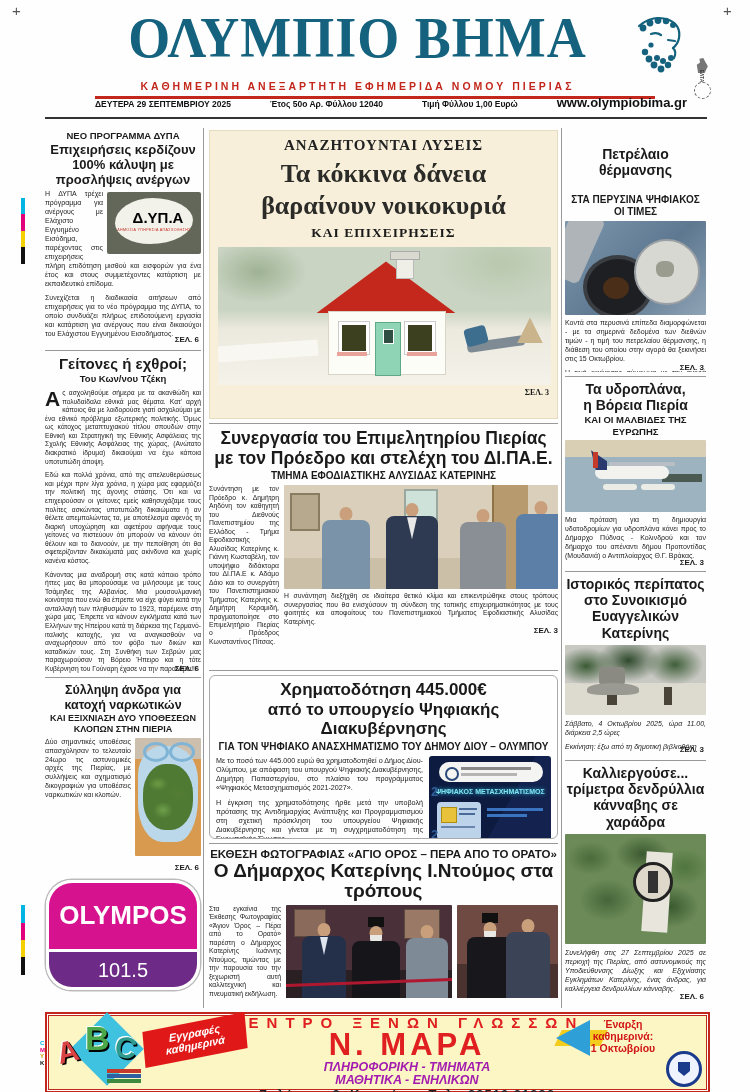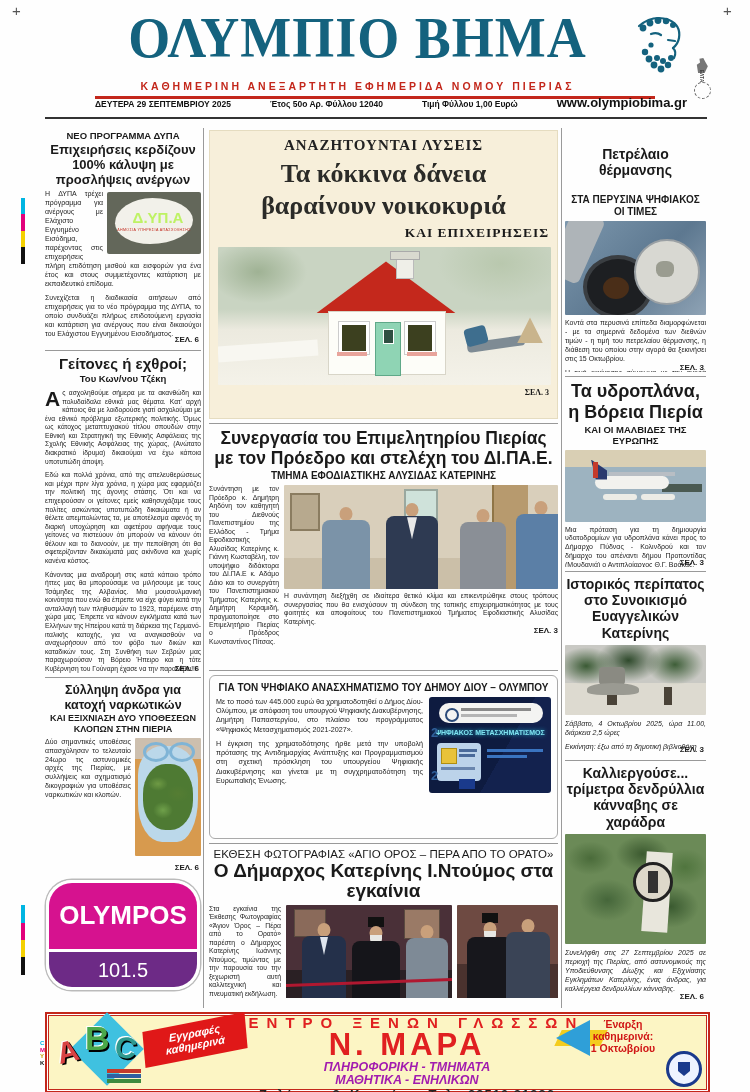--- a/index.html
+++ b/index.html
@@ -39,21 +39,21 @@
   .btxt{font-size:7px;line-height:1.28;text-align:justify;}
   .btxt p{margin:0 0 5px;}
   .pref{font-size:8px;font-weight:bold;text-align:right;}
   .dropcap{float:left;font-size:21px;font-weight:bold;line-height:.8;padding:2px 2px 0 0;}
   .byline{text-align:center;font-size:9.5px;font-weight:bold;margin:1px 0 5px;}
   .img{position:relative;overflow:hidden;border-radius:1px;}
   
   .mainbox{background:#F7EFDA;border:1px solid #e5dcc0;padding:6px 8px 4px;height:277px;overflow:hidden;}
   .main-kick{text-align:center;font-size:15px;font-weight:bold;letter-spacing:1px;color:#222;}
   .main-hl{text-align:center;font-size:26px;font-weight:bold;line-height:1.22;color:#2b2b28;margin-top:4px;}
-  .main-sub{text-align:right;font-size:13.5px;font-weight:bold;letter-spacing:1px;margin-top:4px;}
+  .main-sub{text-align:center;font-size:13.5px;font-weight:bold;letter-spacing:1px;margin-top:4px;}
   
   .hl-c{font-size:17.5px;font-weight:bold;text-align:center;line-height:1.15;}
   .sub-c{font-size:10px;font-weight:bold;text-align:center;margin:2px 0 4px;}
   .cap{font-size:6.8px;line-height:1.25;text-align:justify;}
   
   .radio{width:148px;height:104px;border-radius:26px;overflow:hidden;margin:6px auto 0;
          border:3px solid #fff;box-shadow:0 0 0 1.5px #bbb;}
   .radio-top{height:63%;background:#D6128F;display:flex;align-items:center;justify-content:center;
              color:#fff;font-weight:bold;font-size:26px;letter-spacing:0;}
   .radio-bot{height:37%;background:#6D2A86;display:flex;align-items:center;justify-content:center;
@@ -156,21 +156,21 @@
   <div class="vdiv" style="left:561px;"></div>
 
   <div class="col col-left">
 
     <div class="art" style="height:216px;">
       <div class="kick-sm">ΝΕΟ ΠΡΟΓΡΑΜΜΑ ΔΥΠΑ</div>
       <div class="hl-sm">Επιχειρήσεις κερδίζουν 100% κάλυψη με προσλήψεις ανέργων</div>
       <div class="btxt">
         <div style="float:right;width:94px;height:62px;margin:2px 0 3px 4px;background:#63675A;position:relative;border-radius:2px;">
           <div style="position:absolute;left:8px;top:6px;right:8px;bottom:10px;background:#f2f1ea;border-radius:48% 52% 55% 45%/55% 48% 52% 45%;"></div>
-          <div style="position:absolute;left:0;right:0;top:16px;text-align:center;font-weight:bold;font-size:15px;color:#bef264;padding-left:8px;">Δ.ΥΠ.Α</div>
+          <div style="position:absolute;left:0;right:0;top:16px;text-align:center;font-weight:bold;font-size:15px;color:#000000;padding-left:8px;">Δ.ΥΠ.Α</div>
           <div style="position:absolute;left:0;right:0;top:36px;text-align:center;font-size:3.6px;color:#C3271B;letter-spacing:.4px;">ΔΗΜΟΣΙΑ ΥΠΗΡΕΣΙΑ ΑΠΑΣΧΟΛΗΣΗΣ</div>
         </div>
         <p>Η ΔΥΠΑ τρέχει πρόγραμμα για ανέργους με Ελάχιστο Εγγυημένο Εισόδημα, παρέχοντας στις επιχειρήσεις πλήρη επιδότηση μισθού και εισφορών για ένα έτος και στους συμμετέχοντες κατάρτιση με εκπαιδευτικό επίδομα.</p>
         <p>Συνεχίζεται η διαδικασία αιτήσεων από επιχειρήσεις για το νέο πρόγραμμα της ΔΥΠΑ, το οποίο συνδυάζει πλήρως επιδοτούμενη εργασία και κατάρτιση για ανέργους που είναι δικαιούχοι του Ελάχιστου Εγγυημένου Εισοδήματος.</p>
       </div>
       <div class="pref" style="position:absolute;right:2px;bottom:2px;">ΣΕΛ. 6</div>
     </div>
 
     <hr class="rule">
 
@@ -273,20 +273,24 @@
           </div>
           <div class="cap" style="margin-top:3px;">Η συνάντηση διεξήχθη σε ιδιαίτερα θετικό κλίμα και επικεντρώθηκε στους τρόπους συνεργασίας που θα ενισχύσουν τη σύνδεση της τοπικής επιχειρηματικότητας με τους φοιτητές και αποφοίτους του Πανεπιστημιακού Τμήματος Εφοδιαστικής Αλυσίδας Κατερίνης.</div>
           <div class="pref">ΣΕΛ. 3</div>
         </div>
       </div>
     </div>
 
     <hr class="rule">
 
     <div class="art" style="height:164px;border:1px solid #aaa;border-radius:6px;padding:4px 6px;box-sizing:border-box;">
+      <div class="hl-c" style="font-size:17px;">
+        <div>Χρηματοδότηση 445.000€</div>
+        <div>από το υπουργείο Ψηφιακής Διακυβέρνησης</div>
+      </div>
       <div class="sub-c" style="font-size:10px;">ΓΙΑ ΤΟΝ ΨΗΦΙΑΚΟ ΑΝΑΣΧΗΜΑΤΙΣΜΟ ΤΟΥ ΔΗΜΟΥ ΔΙΟΥ – ΟΛΥΜΠΟΥ</div>
       <div style="display:flex;gap:6px;">
         <div class="btxt" style="flex:1;font-size:7.2px;">
           <p>Με το ποσό των 445.000 ευρώ θα χρηματοδοτηθεί ο Δήμος Δίου-Ολύμπου, με απόφαση του υπουργού Ψηφιακής Διακυβέρνησης, Δημήτρη Παπαστεργίου, στο πλαίσιο του προγράμματος «Ψηφιακός Μετασχηματισμός 2021-2027».</p>
           <p>Η έγκριση της χρηματοδότησης ήρθε μετά την υποβολή πρότασης της Αντιδημαρχίας Ανάπτυξης και Προγραμματισμού στη σχετική πρόσκληση του υπουργείου Ψηφιακής Διακυβέρνησης και γίνεται με τη συγχρηματοδότηση της Ευρωπαϊκής Ένωσης.</p>
 
         </div>
         <div class="img" style="flex:0 0 122px;height:96px;background:linear-gradient(120deg,#0E1B40 0 60%,#13224E 60% 100%);border-radius:3px;">
           <div style="position:absolute;left:10px;top:6px;right:8px;height:20px;background:#f4f4f2;border-radius:10px;">
             <div style="position:absolute;left:6px;top:5px;width:10px;height:10px;border:2px solid #2a4a7a;border-radius:50%;"></div>
@@ -307,22 +311,22 @@
           </div>
           <div style="position:absolute;left:2px;top:28px;color:#2f5f9a;font-size:13px;font-weight:bold;">2</div>
           <div style="position:absolute;left:2px;bottom:10px;color:#2f5f9a;font-size:13px;font-weight:bold;">2</div>
         </div>
       </div>
     </div>
 
     <hr class="rule">
 
     <div class="art" style="height:150px;">
-      <div style="font-size:11.5px;font-weight:normal;text-align:center;">ΕΚΘΕΣΗ ΦΩΤΟΓΡΑΦΙΑΣ «ΑΓΙΟ ΟΡΟΣ – ΠΕΡΑ ΑΠΟ ΤΟ ΟΡΑΤΟ»</div>
-      <div style="font-size:19px;font-weight:bold;text-align:center;line-height:1.05;margin:1px 0 4px;">Ο Δήμαρχος Κατερίνης Ι.Ντούμος στα εγκαίνια</div>
+      <div style="font-size:11.5px;font-weight:bold;text-align:center;">ΕΚΘΕΣΗ ΦΩΤΟΓΡΑΦΙΑΣ «ΑΓΙΟ ΟΡΟΣ – ΠΕΡΑ ΑΠΟ ΤΟ ΟΡΑΤΟ»</div>
+      <div style="font-size:19px;font-weight:bold;text-align:center;line-height:1.05;margin:1px 0 4px;">Ο Δήμαρχος Κατερίνης Ι.Ντούμος στα τρόπους</div>
       <div style="display:flex;gap:5px;">
         <div style="flex:0 0 72px;">
           <div class="cap">Στα εγκαίνια της Έκθεσης Φωτογραφίας «Άγιον Όρος – Πέρα από το Ορατό» παρέστη ο Δήμαρχος Κατερίνης Ιωάννης Ντούμος, τιμώντας με την παρουσία του την ξεχωριστή αυτή καλλιτεχνική και πνευματική εκδήλωση.</div>
 
         </div>
         <div class="img" style="flex:0 0 166px;height:108px;background:linear-gradient(180deg,#4A3038 0 60%,#2A2024 60% 100%);">
           <div style="position:absolute;left:8px;top:4px;width:30px;height:26px;background:#8a6a5a;border:1px solid #5a4a40;"></div>
           <div style="position:absolute;right:12px;top:4px;width:34px;height:28px;background:#9a7a66;border:1px solid #5a4a40;"></div>
           <div class="person" style="position:absolute;left:16px;top:18px;width:44px;height:90px;">
             <div class="head"></div>
@@ -375,21 +379,21 @@
       <div class="btxt" style="margin-top:4px;">
         <p>Κοντά στα περυσινά επίπεδα διαμορφώνεται - με τα σημερινά δεδομένα των διεθνών τιμών - η τιμή του πετρελαίου θέρμανσης, η διάθεση του οποίου στην αγορά θα ξεκινήσει στις 15 Οκτωβρίου.</p>
         <p>Η τιμή εκκίνησης σύμφωνα με την αγορά εκτιμάται στα 1,11-1,12 ευρώ το λίτρο έναντι 1,1 ευρώ τον Οκτώβριο του 2024, ωστόσο το τελικό μέγεθος θα εξαρτηθεί από την πορεία των διεθνών τιμών και της ισοτιμίας ευρώ / δολαρίου το επόμενο 15θήμερο, μέχρι την έναρξη της διάθεσης του καυσίμου.</p>
       </div>
       <div class="pref" style="position:absolute;right:2px;bottom:0;">ΣΕΛ. 3</div>
     </div>
 
     <hr class="rule">
 
     <div class="art" style="height:186px;">
-      <div class="hl-sm" style="font-size:18px;margin:0;">
+      <div class="hl-sm" style="font-size:14px;margin:0;">
         <div>Τα υδροπλάνα,</div>
         <div>η Βόρεια Πιερία</div>
       </div>
       <div class="sub-sm" style="font-size:9.5px;margin:1px 0 3px;">ΚΑΙ ΟΙ ΜΑΛΒΙΔΕΣ ΤΗΣ ΕΥΡΩΠΗΣ</div>
       <div class="img" style="width:100%;height:72px;background:linear-gradient(180deg,#D9CFB4 0 24%,#9DB3C0 24% 100%);">
         <div style="position:absolute;right:4px;top:34px;width:40px;height:8px;background:#4A5A52;"></div>
         <div style="position:absolute;left:30px;top:26px;width:74px;height:13px;background:#F2F2EE;border-radius:8px;"></div>
         <div style="position:absolute;left:26px;top:10px;width:16px;height:20px;background:#2A3A6E;clip-path:polygon(0 0,100% 55%,100% 100%,30% 100%);"></div>
         <div style="position:absolute;left:28px;top:12px;width:5px;height:16px;background:#C43A2A;"></div>
         <div style="position:absolute;left:44px;top:22px;width:66px;height:4px;background:#B8BEC4;"></div>

